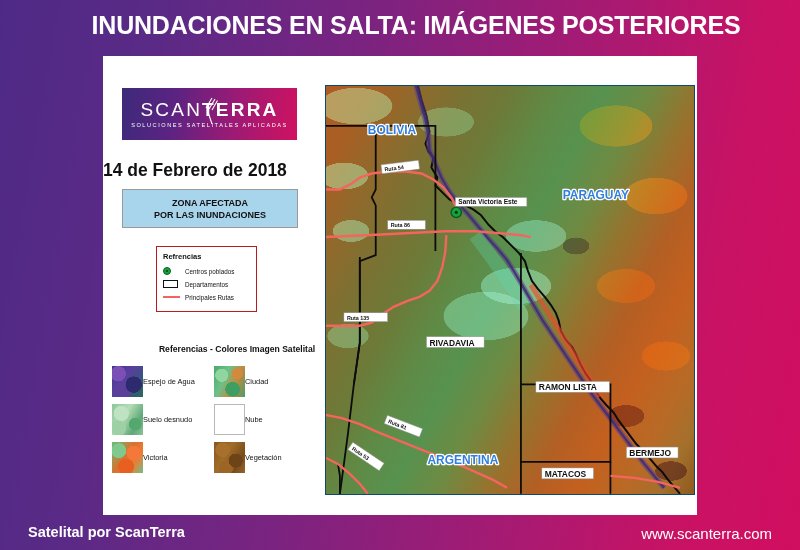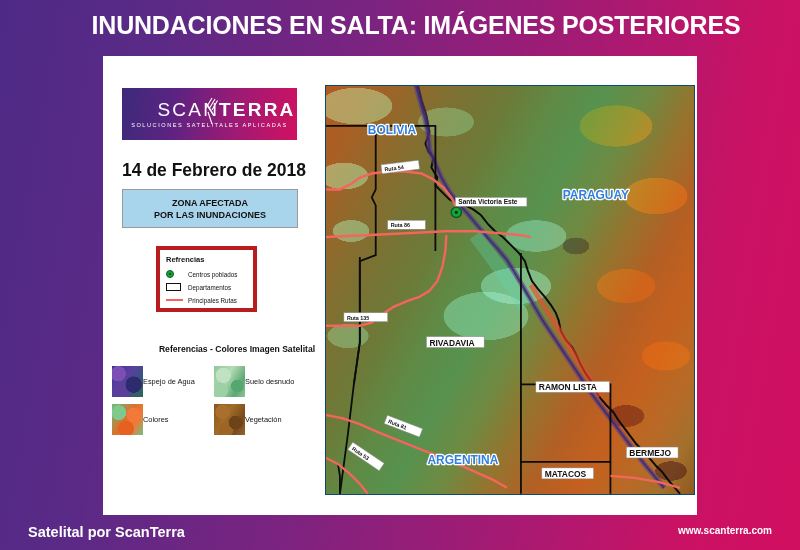--- a/index.html
+++ b/index.html
@@ -44,21 +44,21 @@
   }
 
   
   #logo {
     position: absolute; left: 19px; top: 32px;
     width: 175px; height: 52px;
     background: linear-gradient(100deg, #3c2a7a 0%, #5c2382 30%, #9e1a74 65%, #d01260 100%);
     overflow: hidden;
   }
   #logo-word {
-    position: absolute; left: 17px; top: 12px; width: 175px;
+    position: absolute; left: 0; top: 12px; width: 175px;
     text-align: center;
     color: #ffffff;
     font-size: 19px;
     letter-spacing: 2.2px;
     line-height: 20px;
     white-space: nowrap;
   }
   #logo-word .light { font-weight: 300; }
   #logo-word .bold  { font-weight: bold; }
   #logo-sub {
@@ -71,21 +71,21 @@
     white-space: nowrap;
   }
   #logo-antenna {
     position: absolute; left: 79px; top: 8px;
     width: 18px; height: 30px;
   }
 
   
   #date {
     position: absolute; left: 0; top: 104px; width: 222px;
-    text-align: center;
+    text-align: left;
     color: #111111;
     font-size: 17.5px;
     font-weight: bold;
   }
 
   
   #zona-box {
     position: absolute; left: 19px; top: 133px;
     width: 176px; height: 39px;
     background: #a9d5ec;
@@ -95,21 +95,21 @@
   #zona-text {
     color: #111111; font-size: 9px; font-weight: bold;
     text-align: center; line-height: 12px;
   }
 
   
   #ref-box {
     position: absolute; left: 53px; top: 190px;
     width: 101px; height: 66px;
     background: #ffffff;
-    border: 4px solid #b91c1c;
+    border: 1px solid #b91c1c;
     padding: 5px 0 0 6px;
   }
   #ref-title { font-size: 7.5px; font-weight: bold; color: #111; margin-bottom: 4px; }
   .ref-row { display: flex; align-items: center; height: 12px; margin-bottom: 1px; }
   .ref-sym { width: 22px; display: flex; align-items: center; justify-content: flex-start; }
   .ref-label { font-size: 6.3px; color: #111; white-space: nowrap; }
   .sym-city {
     width: 8px; height: 8px; border-radius: 50%;
     background: #17a23c; border: 1px solid #0b6024;
     position: relative;
@@ -165,21 +165,21 @@
   .m-route { font-size: 5.4px; fill: #111111; }
   .lbl-bg { fill: #ffffff; stroke: #8a8a8a; stroke-width: 0.5px; }
 
   
   #footer-left {
     position: absolute; left: 28px; top: 524px;
     color: #ffffff; font-size: 14.5px; font-weight: bold;
   }
   #footer-right {
     position: absolute; right: 28px; top: 525px;
-    color: #ffffff; font-size: 10px; font-weight: bold;
+    color: #ffffff; font-size: 15px; font-weight: normal;
   }
 </style>
 </head>
 <body>
 
 <div id="poster">
 
   <div id="title">INUNDACIONES EN SALTA: IMÁGENES POSTERIORES</div>
 
   <div id="card">
@@ -237,38 +237,50 @@
 
         <div class="sat-cell">
           <span class="sat-sw" style="background:
             radial-gradient(circle at 20% 25%, #7b4fb5 0 22%, transparent 23%),
             radial-gradient(circle at 70% 60%, #2e2a6e 0 28%, transparent 29%),
             radial-gradient(circle at 35% 80%, #5c3f9b 0 25%, transparent 26%),
             linear-gradient(130deg, #3f3590 0%, #5a3f9e 40%, #35557f 70%, #2a6a55 100%);"></span>
           <span class="sat-lb">Espejo de Agua</span>
         </div>
 
+        <div class="sat-cell">
+          <span class="sat-sw" style="background:
+            radial-gradient(circle at 25% 30%, #8fd6a0 0 20%, transparent 21%),
+            radial-gradient(circle at 75% 25%, #d38a3c 0 16%, transparent 17%),
+            radial-gradient(circle at 60% 75%, #3f9e62 0 24%, transparent 25%),
+            linear-gradient(115deg, #4fa86e 0%, #6cc189 35%, #c18a3e 65%, #4a9e68 100%);"></span>
+          <span class="sat-lb">Ciudad</span>
+        </div>
 
         <div class="sat-cell">
           <span class="sat-sw" style="background:
             radial-gradient(circle at 30% 30%, #bfe3c2 0 24%, transparent 25%),
             radial-gradient(circle at 75% 65%, #54a86f 0 20%, transparent 21%),
             radial-gradient(circle at 20% 78%, #9ed0a5 0 22%, transparent 23%),
             linear-gradient(120deg, #8fc79a 0%, #b3dcb4 40%, #5fa878 75%, #8cc398 100%);"></span>
           <span class="sat-lb">Suelo desnudo</span>
         </div>
 
+        <div class="sat-cell">
+          <span class="sat-sw framed" style="background:#ffffff;"></span>
+          <span class="sat-lb">Nube</span>
+        </div>
 
         <div class="sat-cell">
           <span class="sat-sw" style="background:
             radial-gradient(circle at 22% 28%, #7ec98b 0 22%, transparent 23%),
             radial-gradient(circle at 70% 35%, #f3783a 0 24%, transparent 25%),
             radial-gradient(circle at 45% 80%, #e8601f 0 26%, transparent 27%),
             linear-gradient(125deg, #6bbd7f 0%, #d8712e 45%, #ef7a33 70%, #74bf84 100%);"></span>
-          <span class="sat-lb">Colores</span>
+          <span class="sat-lb">Victoria</span>
         </div>
 
         <div class="sat-cell">
           <span class="sat-sw" style="background:
             radial-gradient(circle at 28% 25%, #a8702c 0 22%, transparent 23%),
             radial-gradient(circle at 70% 60%, #6d4418 0 24%, transparent 25%),
             radial-gradient(circle at 40% 82%, #9c6526 0 22%, transparent 23%),
             linear-gradient(120deg, #8a5620 0%, #a06c27 40%, #7a4c1c 75%, #96642a 100%);"></span>
           <span class="sat-lb">Vegetación</span>
         </div>

